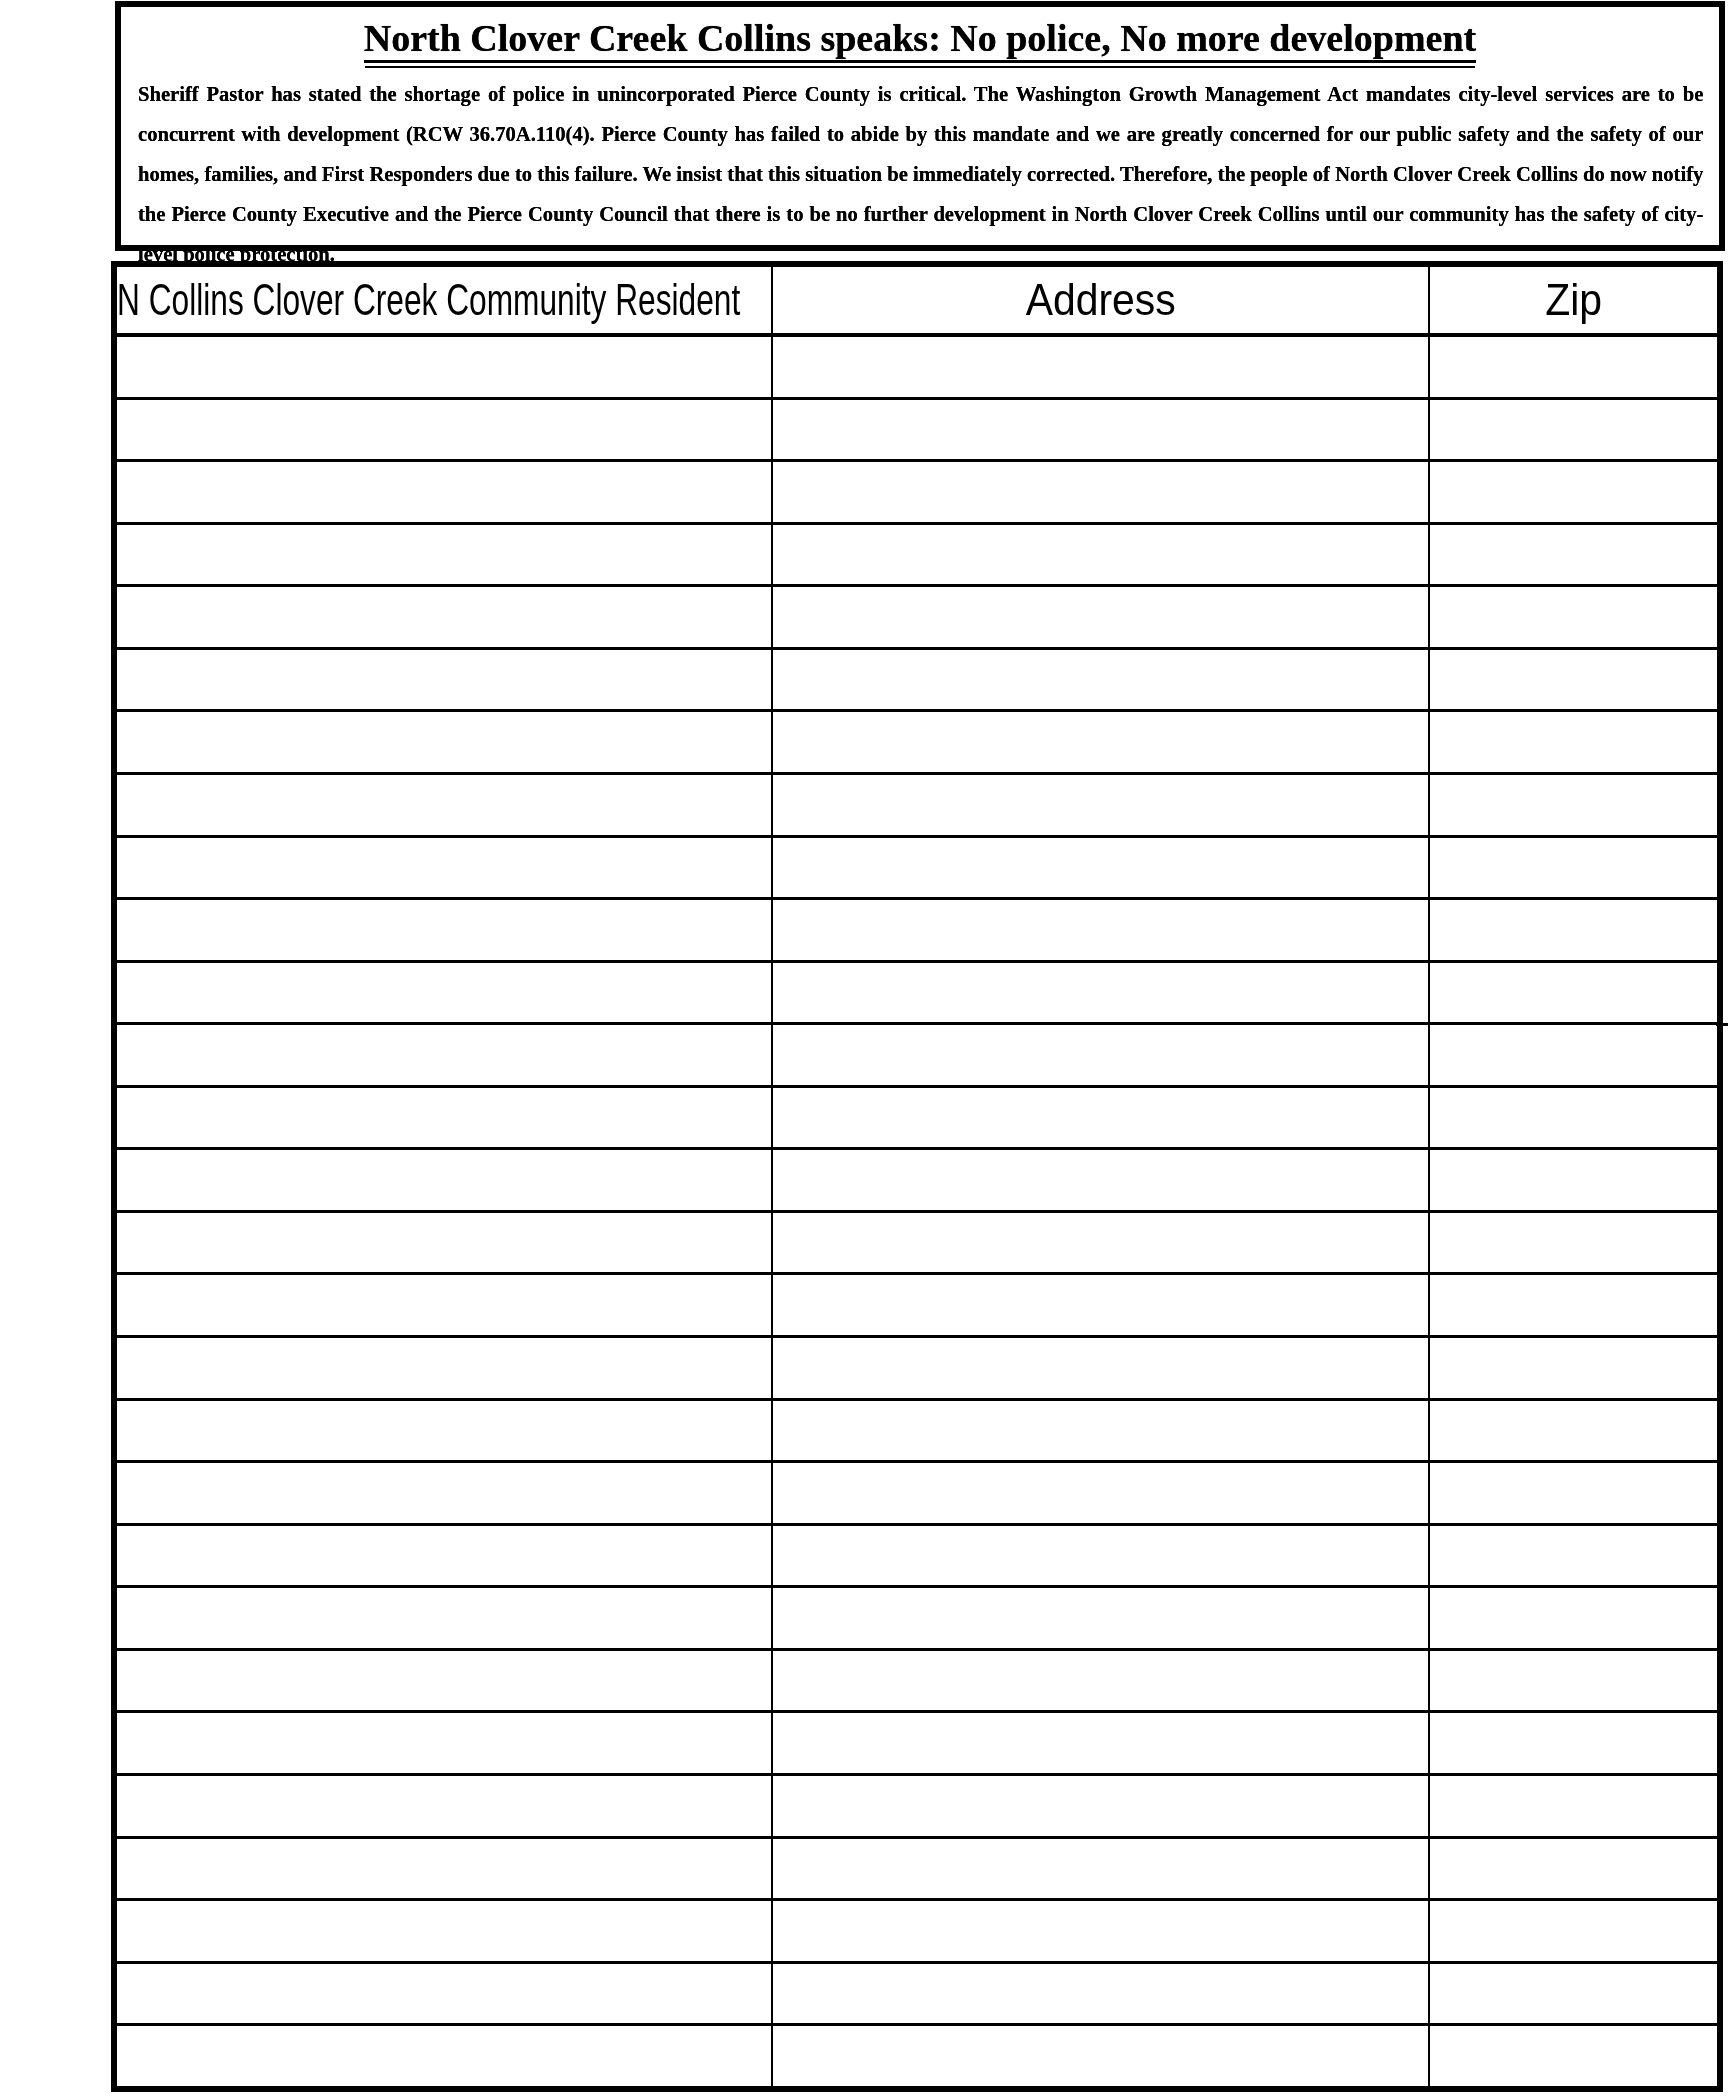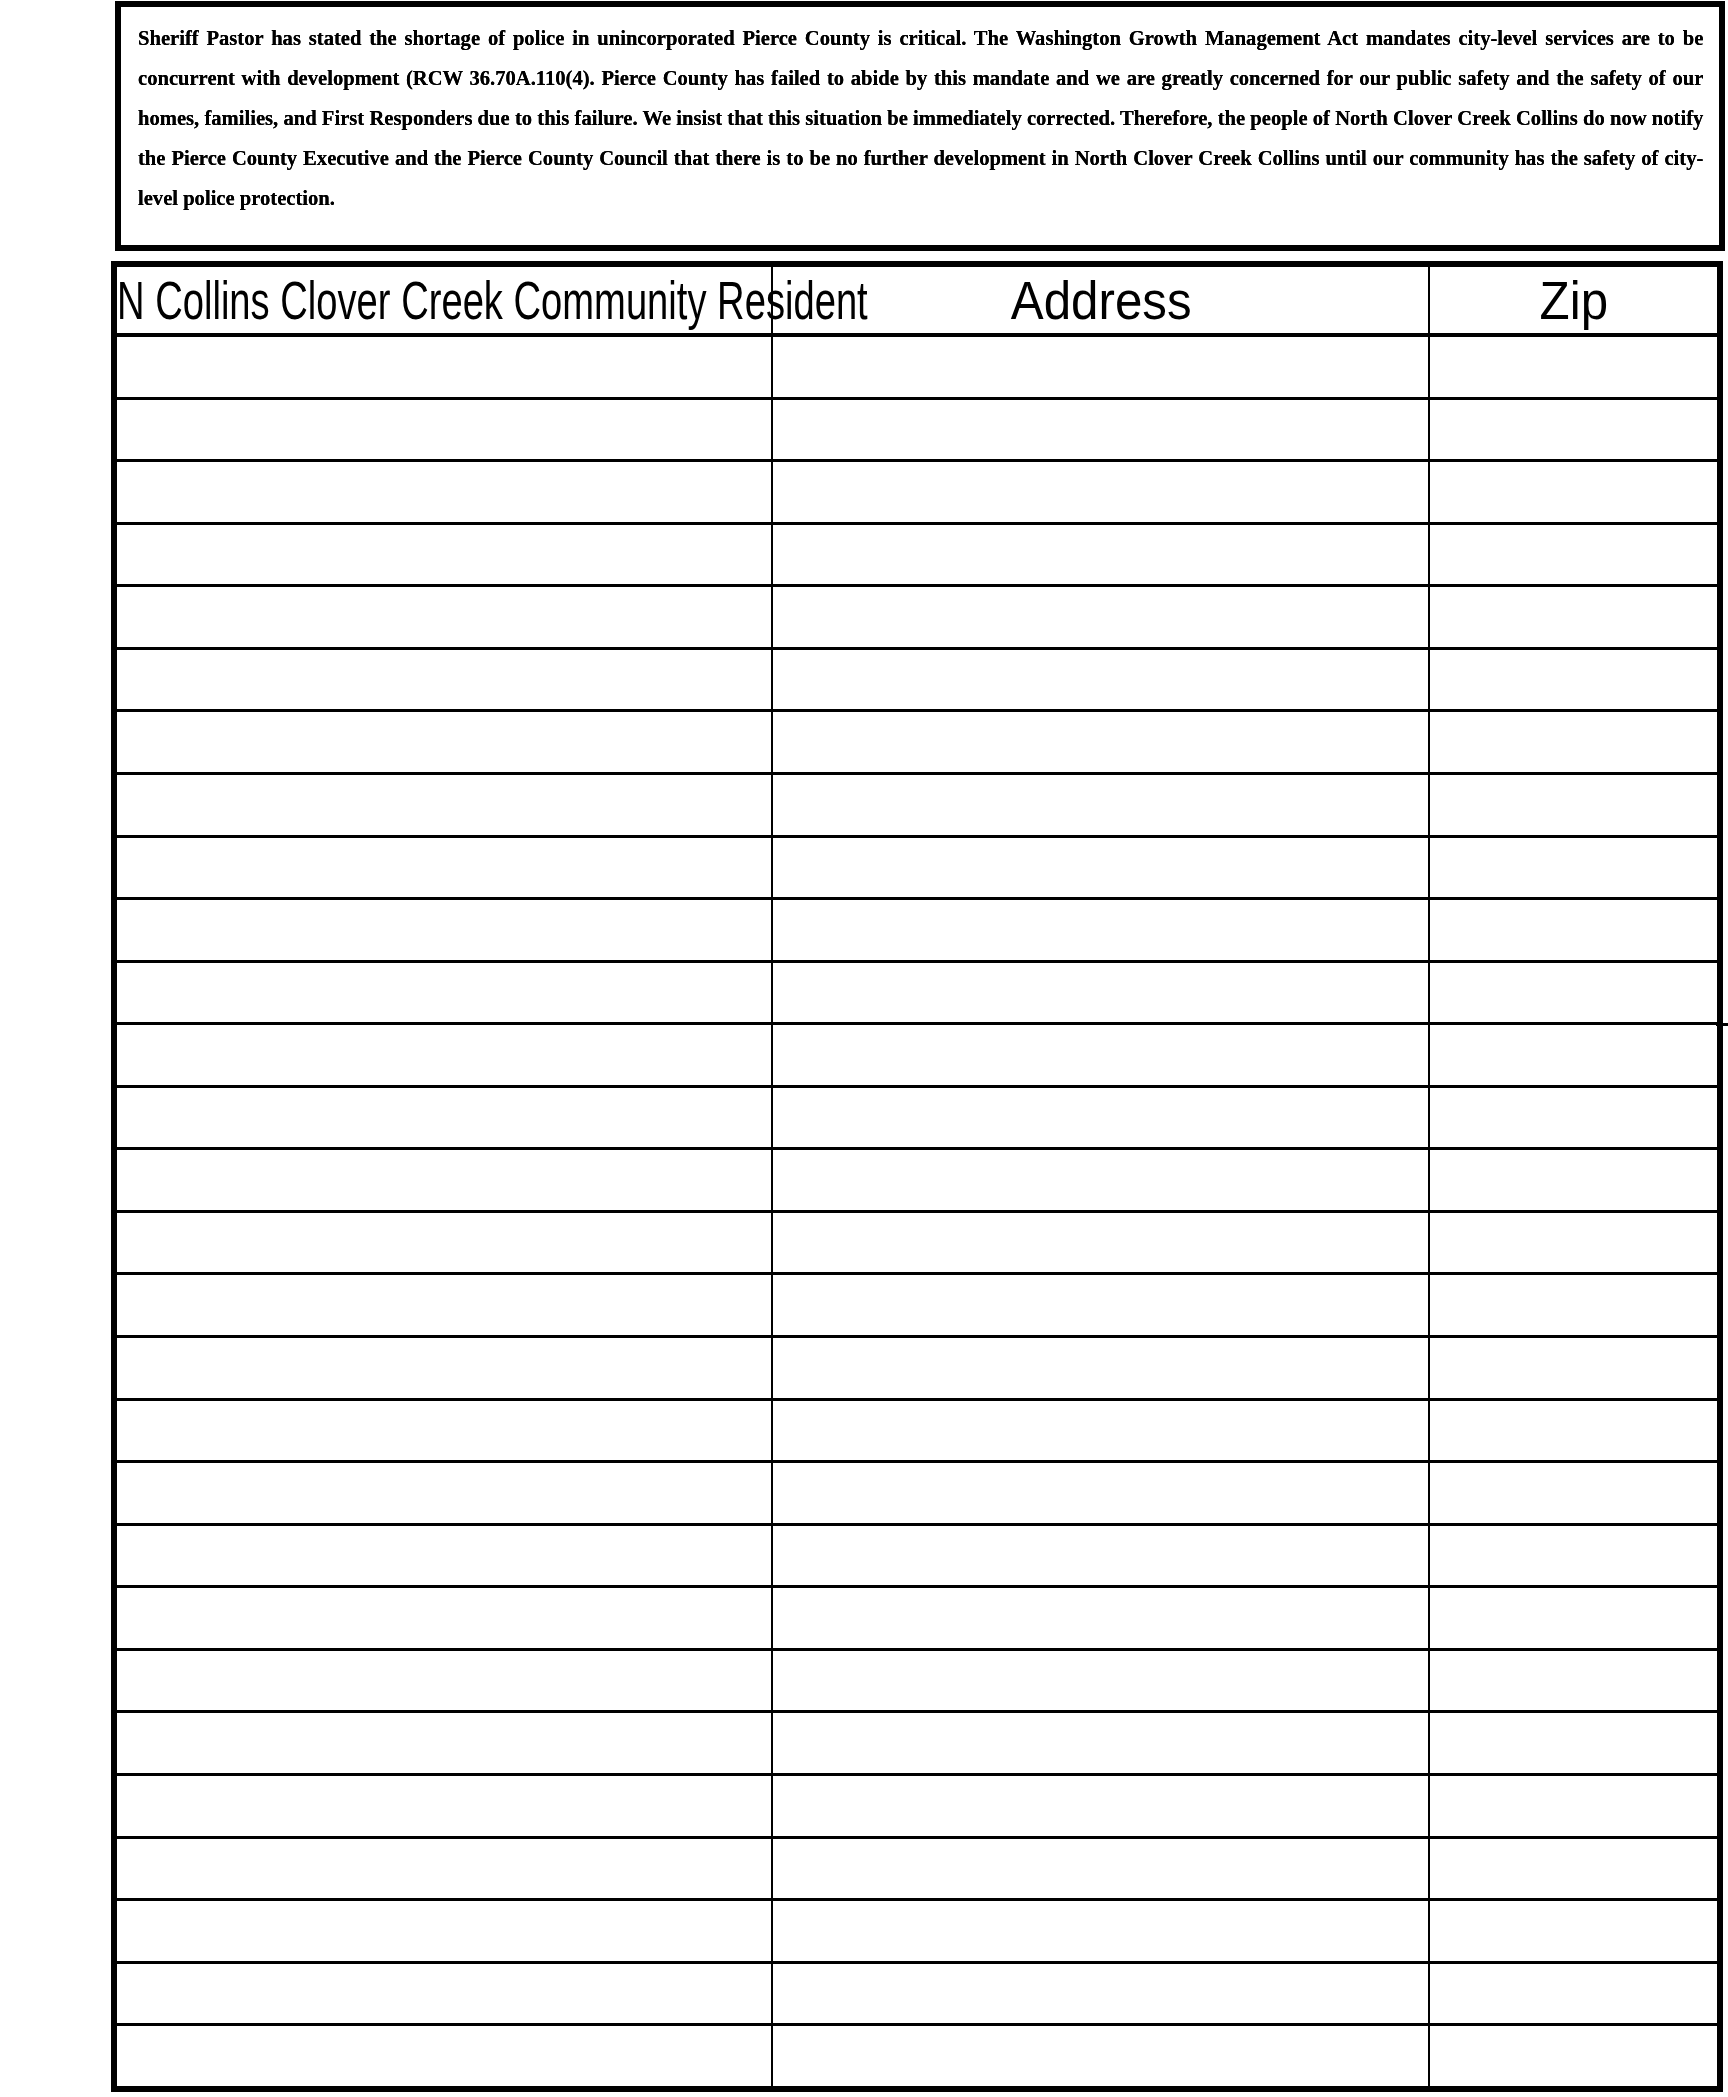--- a/index.html
+++ b/index.html
@@ -86,21 +86,21 @@
     border-top-width: 3.9px;
     border-bottom-width: 3.9px;
     padding: 0;
     background: #ffffff;
   }
   .signature-table thead th {
     height: 66px;
     border-bottom-width: 4.6px;
     font-family: "Liberation Sans", sans-serif;
     font-weight: 400;
-    font-size: 53px;
+    font-size: 44px;
     vertical-align: middle;
     white-space: nowrap;
     overflow: visible;
   }
   .th-resident { text-align: left; padding-left: 11.8px; }
   .th-resident .condensed {
     display: inline-block;
     transform: scaleX(0.72);
     transform-origin: 0 50%;
     white-space: nowrap;
@@ -127,20 +127,21 @@
     height: 3.3px;
     background: #000000;
   }
 </style>
 </head>
 <body>
 
 <div class="page">
 
   <section class="notice-box">
+    <h1 class="notice-title"><span class="underlined">North Clover Creek Collins speaks: No police, No more development</span></h1>
     <p class="notice-body">Sheriff Pastor has stated the shortage of police in unincorporated Pierce County is critical. The Washington Growth Management Act mandates city-level services are to be concurrent with development (RCW 36.70A.110(4).  Pierce County has failed to abide by this mandate and we are greatly concerned for our public safety and the safety of our homes, families, and First Responders due to this failure. We insist that this situation be immediately corrected.  Therefore, the people of North Clover Creek Collins do now notify the Pierce County Executive and the Pierce County Council that there is to be no further development in North Clover Creek Collins until our community has the safety of city-level police protection.</p>
   </section>
 
   <table class="signature-table">
     <colgroup>
       <col class="col-resident">
       <col class="col-address">
       <col class="col-zip">
     </colgroup>
     <thead>

